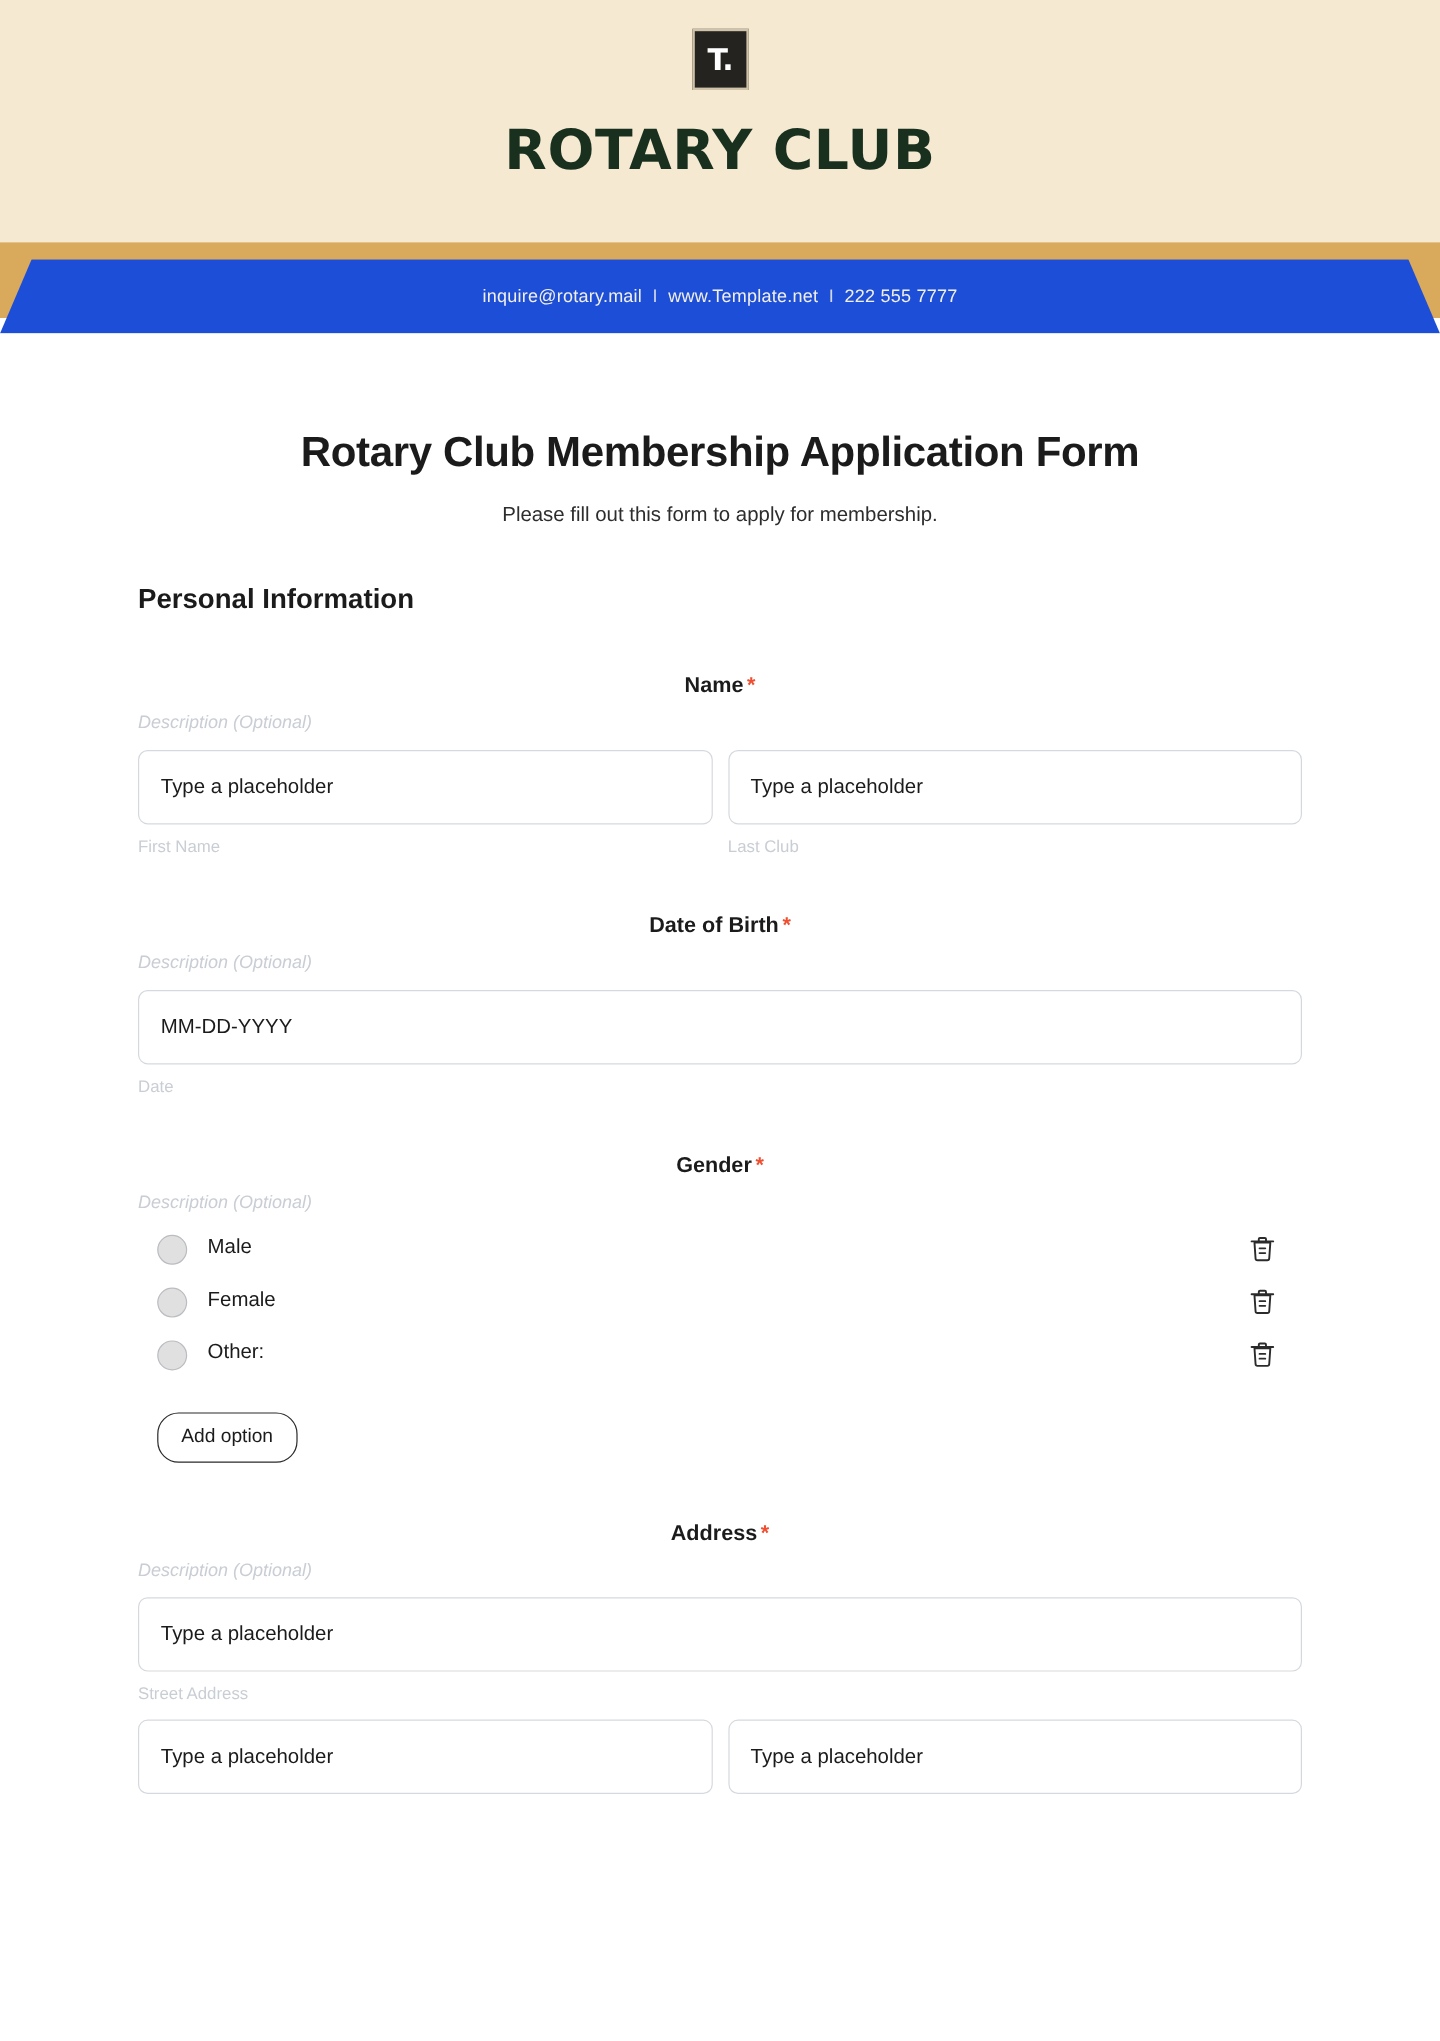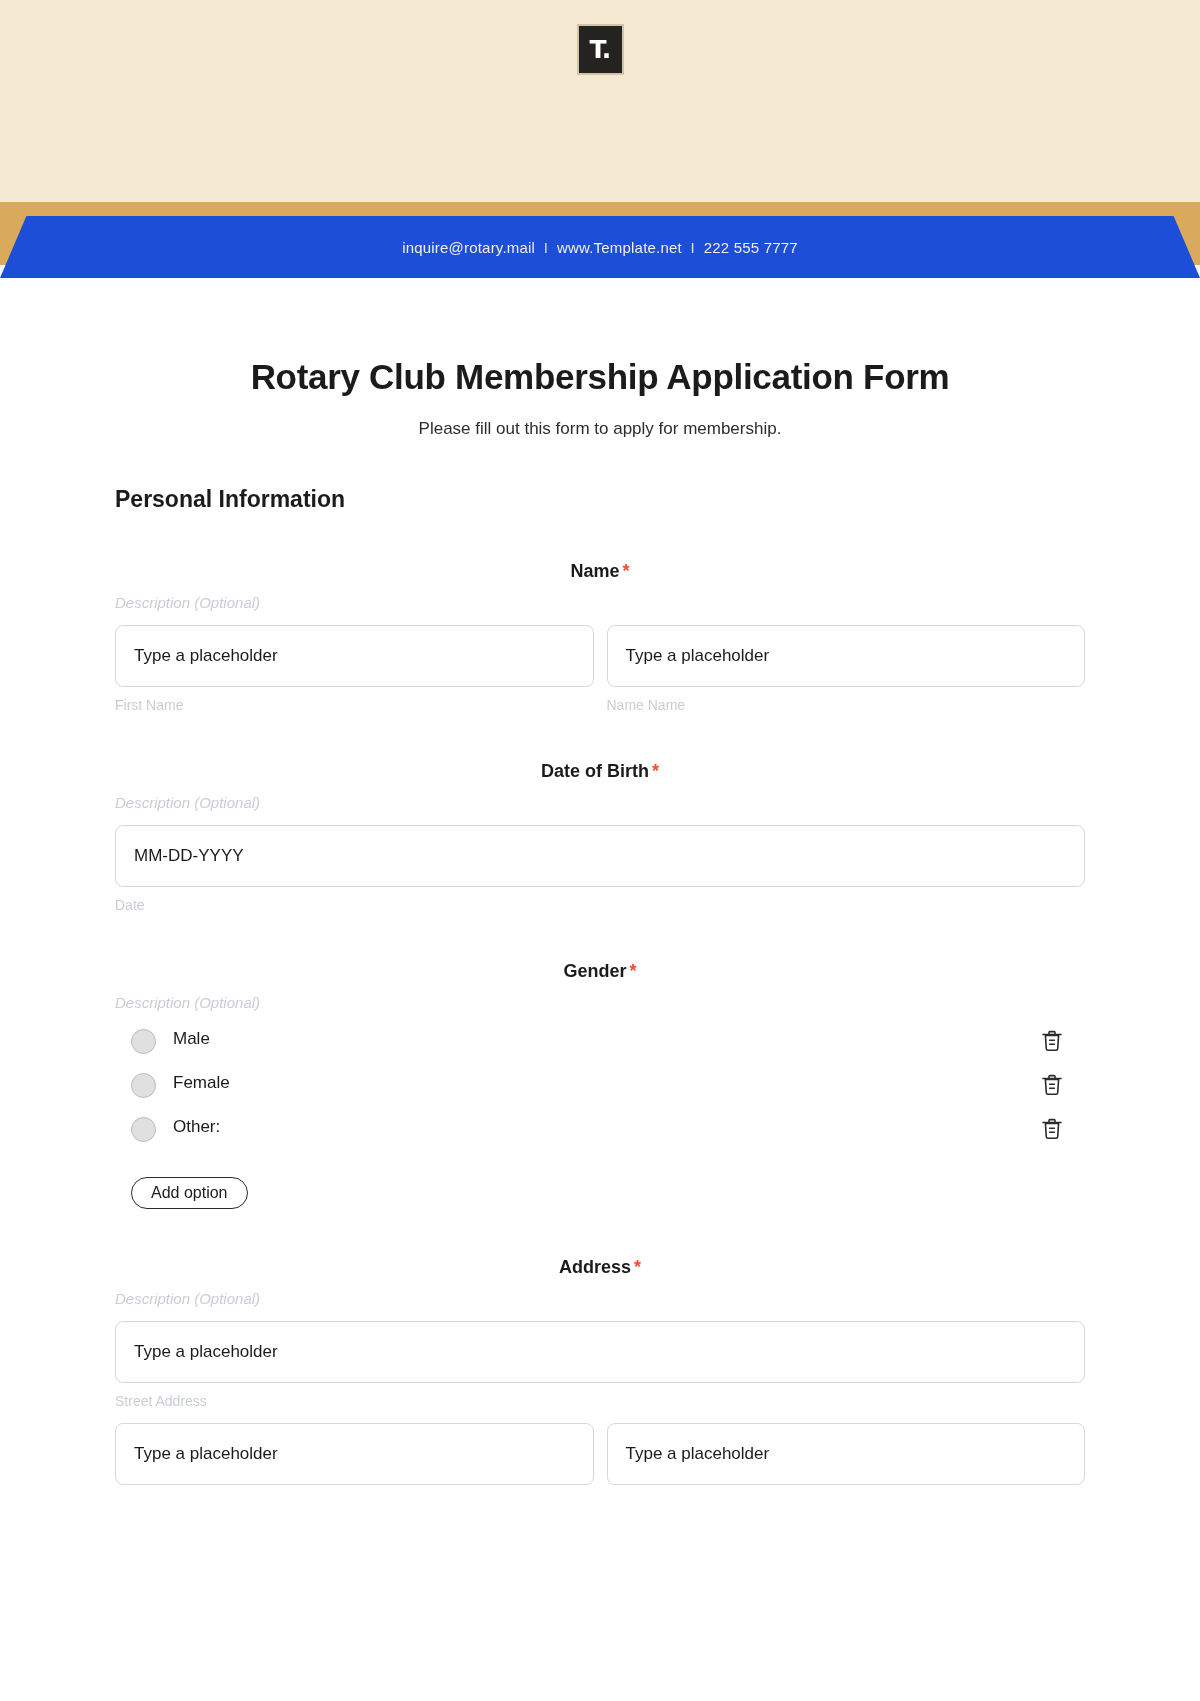--- a/index.html
+++ b/index.html
@@ -136,21 +136,21 @@
   .option-text {
     margin-left: 17px;
     font-size: 17px;
     color: #1b1b1b;
   }
   .option-spacer { flex: 1 1 auto; }
   .trash-icon { flex: 0 0 auto; margin-right: 22px; display: block; }
   .add-option-btn {
     margin-top: 16px; margin-left: 16px;
     display: inline-flex; align-items: center; justify-content: center;
-    height: 32px; padding: 0 19px;
+    height: 42px; padding: 0 19px;
     border: 1px solid #2a2a2a;
     border-radius: 18px;
     background: #fff;
     font-size: 16px;
     color: #1b1b1b;
     font-family: "Liberation Sans", sans-serif;
     cursor: pointer;
   }
 </style>
 </head>
@@ -159,20 +159,21 @@
 <div class="page">
 
   <div class="letterhead">
 
     <div class="logo-wrap">
       <div class="logo-badge">
         <span class="logo-mark">T.</span>
       </div>
     </div>
 
+    <div class="club-name">ROTARY CLUB</div>
 
     <div class="gold-band"></div>
 
     <div class="contact-banner">
       <div class="contact-line"><span>inquire@rotary.mail</span><span class="contact-sep">  I  </span><span>www.Template.net</span><span class="contact-sep">  I  </span><span>222 555 7777</span></div>
     </div>
   </div>
 
   <div class="form-body">
 
@@ -185,21 +186,21 @@
     <div class="field-block">
       <div class="field-label"><span>Name</span><span class="req-star">*</span></div>
       <div class="field-desc">Description (Optional)</div>
       <div class="input-row">
         <div class="input-col">
           <div class="text-input">Type a placeholder</div>
           <div class="sub-label">First Name</div>
         </div>
         <div class="input-col">
           <div class="text-input">Type a placeholder</div>
-          <div class="sub-label">Name Name</div>
+          <div class="sub-label">Last Club</div>
         </div>
       </div>
     </div>
 
     <div class="field-block">
       <div class="field-label"><span>Date of Birth</span><span class="req-star">*</span></div>
       <div class="field-desc">Description (Optional)</div>
       <div class="input-row">
         <div class="input-col">
           <div class="text-input">MM-DD-YYYY</div>

